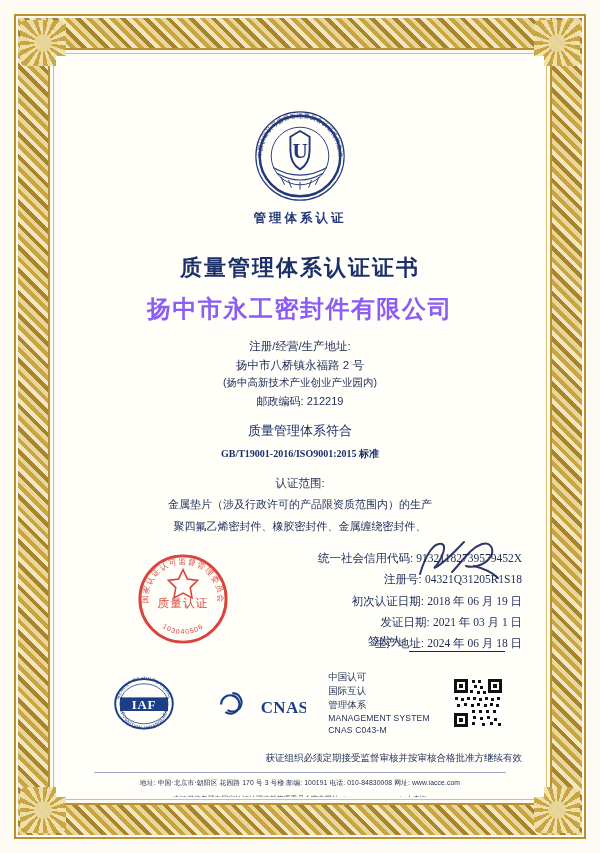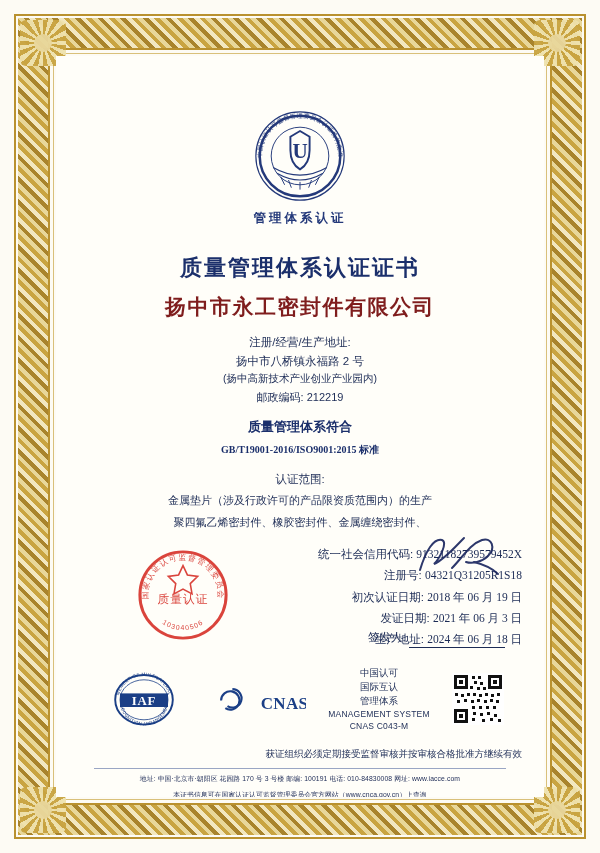--- a/index.html
+++ b/index.html
@@ -104,23 +104,23 @@
   
   .cert-title {
     margin-top: 26px;
     font-size: 22px;
     font-weight: bold;
     color: #1b2f6b;
     letter-spacing: 2px;
   }
   .company-name {
     margin-top: 10px;
-    font-size: 21px;
+    font-size: 24px;
     font-weight: bold;
-    color: #7f1d1d;
+    color: #8b5cf6;
     letter-spacing: 1.5px;
   }
 
   .addr-label {
     margin-top: 14px;
     font-size: 11.5px;
     color: #1c2b55;
   }
   .addr-line {
     margin-top: 4px;
@@ -134,21 +134,21 @@
   }
   .postcode {
     margin-top: 4px;
     font-size: 11px;
     color: #1c2b55;
   }
 
   .conform-line {
     margin-top: 13px;
     font-size: 13px;
-    font-weight: bold;
+    font-weight: normal;
     color: #1b2f6b;
   }
   .standard-line {
     margin-top: 7px;
     font-size: 10px;
     font-weight: bold;
     color: #1b2f6b;
     font-family: "Liberation Serif", serif;
   }
 
@@ -216,21 +216,21 @@
   .logos {
     margin-top: 16px;
     display: flex;
     align-items: center;
     justify-content: center;
     gap: 22px;
   }
   .iaf-logo { width: 96px; height: 56px; }
   .cnas-logo { width: 92px; height: 46px; }
   .accred-text {
-    text-align: center;
+    text-align: left;
     font-size: 9.5px;
     color: #1c2b55;
     line-height: 1.45;
   }
   .accred-text .en { font-size: 8.5px; letter-spacing: .2px; }
   .qr { width: 52px; height: 52px; }
 
   
   .footer-note {
     margin-top: 16px;
@@ -315,21 +315,21 @@
       <div class="row">
         <span>注册号:</span>
         <span class="val">04321Q31205R1S18</span>
       </div>
       <div class="row">
         <span>初次认证日期:</span>
         <span class="val">2018 年 06 月 19 日</span>
       </div>
       <div class="row">
         <span>发证日期:</span>
-        <span class="val">2021 年 06 月 3 日</span>
+        <span class="val">2021 年 03 月 1 日</span>
       </div>
       <div class="row">
         <span>生产地址:</span>
         <span class="val">2024 年 06 月 18 日</span>
       </div>
 
       <div class="stamp">
         <svg viewBox="0 0 100 100" width="98" height="98" aria-hidden="true">
           <defs>
             <path id="stamppath" d="M50,50 m-36,0 a36,36 0 1,1 72,0" fill="none"></path>

